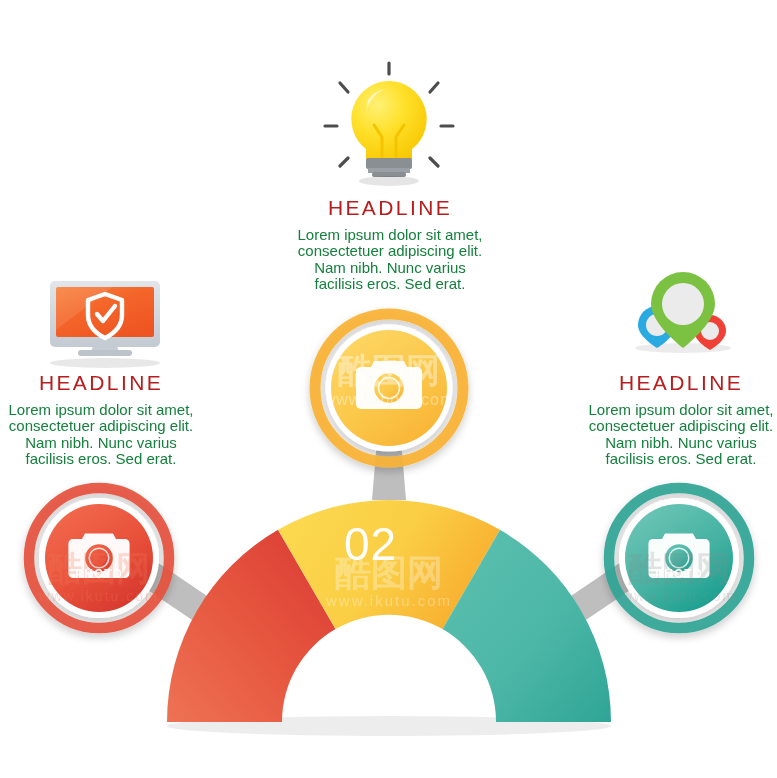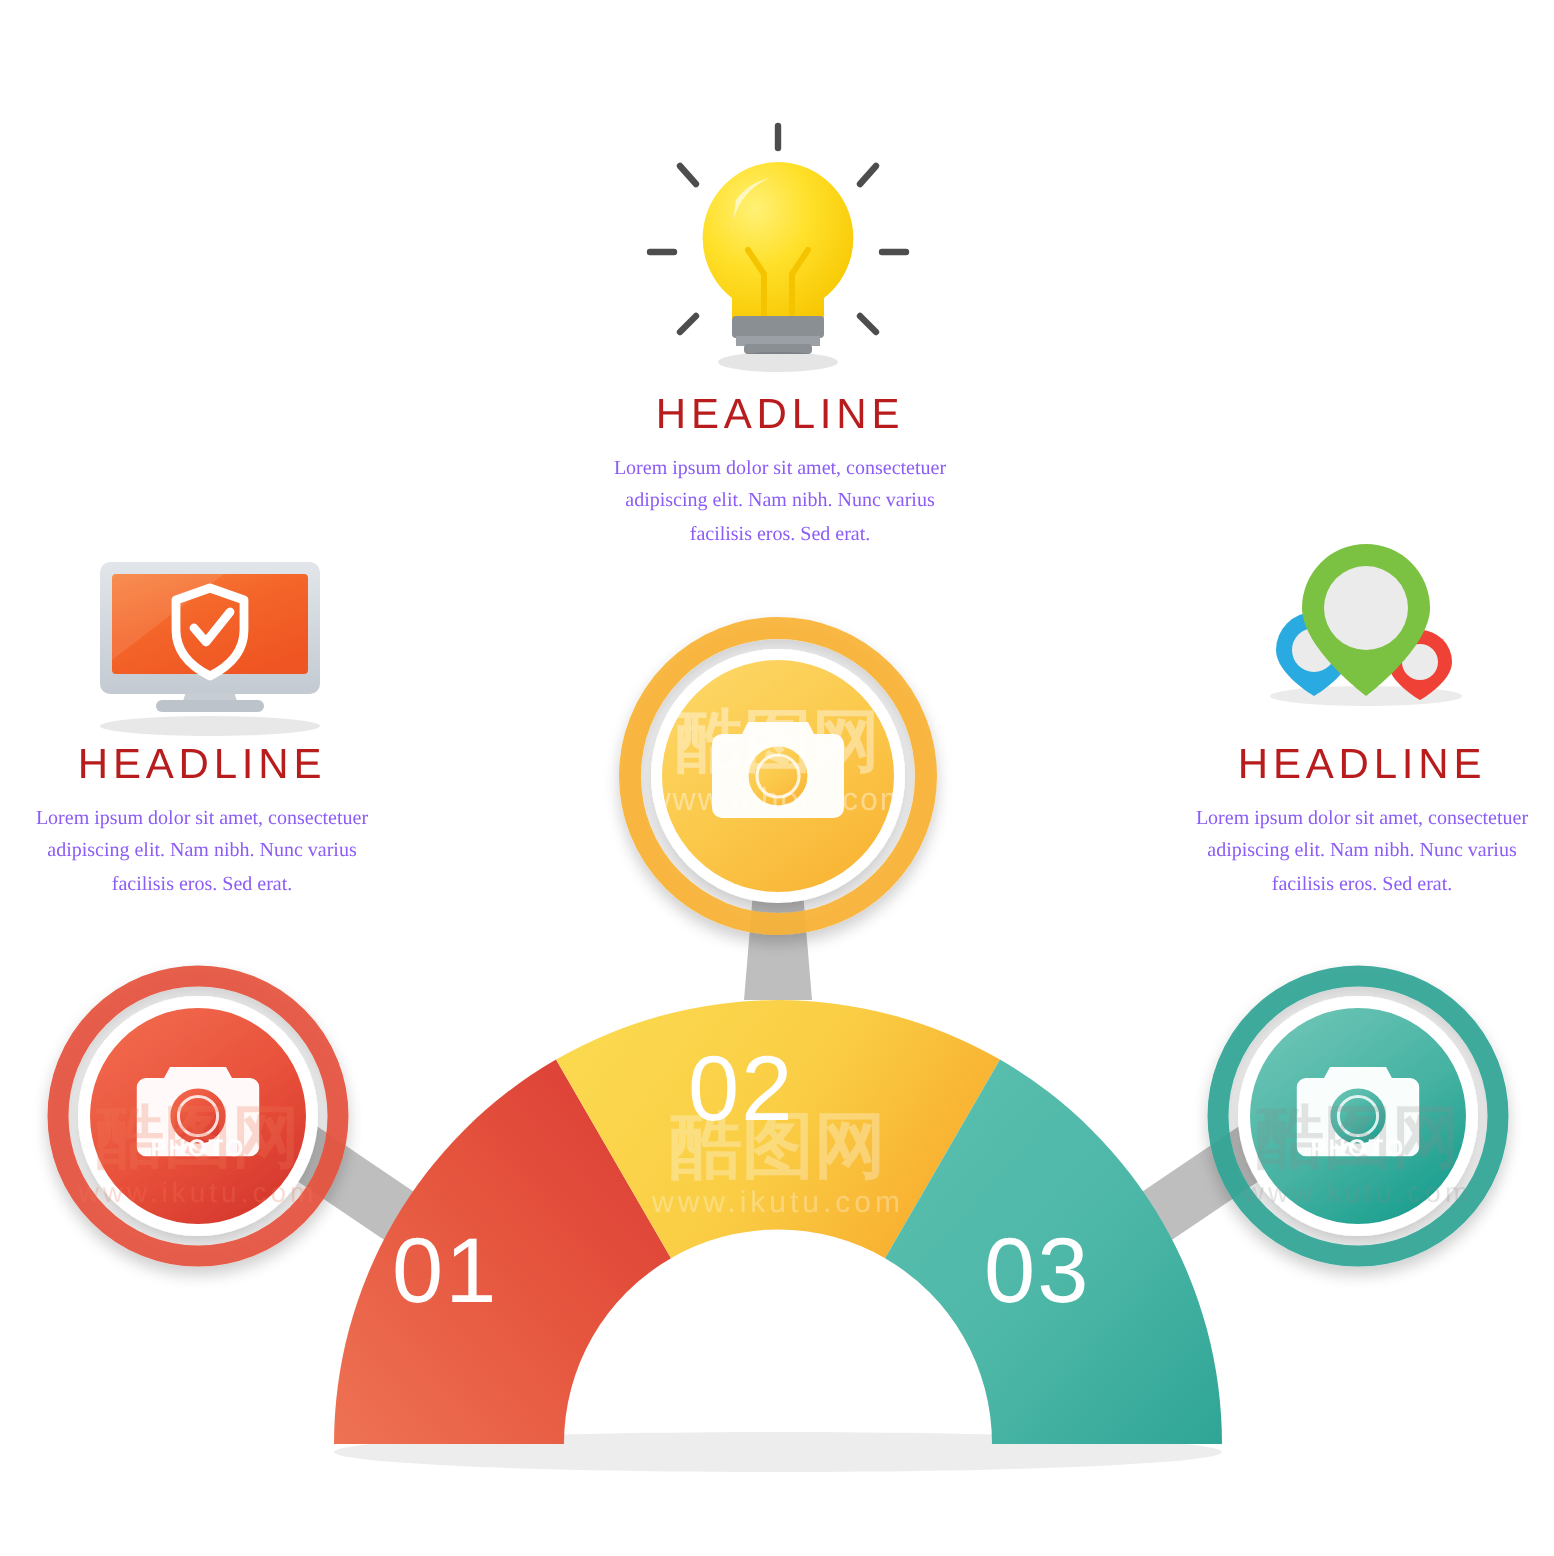--- a/index.html
+++ b/index.html
@@ -29,24 +29,24 @@
   }
   .headline {
     font-size: 21px;
     letter-spacing: 2.4px;
     color: #b91c1c;
     font-weight: 400;
     margin: 0 0 7px 0;
     font-family: "Liberation Sans", sans-serif;
   }
   .bodytext {
-    font-size: 10px;
+    font-size: 15px;
     line-height: 16.4px;
-    color: #8b5cf6;
-    font-family: Liberation Serif, serif;
+    color: #15803d;
+    font-family: Liberation Sans, sans-serif;
     margin: 0;
   }
   #text-top    { left: 297px; top: 196px; width: 186px; }
   #text-left   { left: 8px;   top: 371px; width: 186px; }
   #text-right  { left: 588px; top: 371px; width: 186px; }
 
   
   .arc-number {
     position: absolute;
     color: #ffffff;
@@ -344,17 +344,15 @@
   <div class="textblock" id="text-left">
     <h2 class="headline">HEADLINE</h2>
     <p class="bodytext">Lorem ipsum dolor sit amet, consectetuer adipiscing elit. Nam nibh. Nunc varius facilisis eros. Sed erat.</p>
   </div>
 
   <div class="textblock" id="text-right">
     <h2 class="headline">HEADLINE</h2>
     <p class="bodytext">Lorem ipsum dolor sit amet, consectetuer adipiscing elit. Nam nibh. Nunc varius facilisis eros. Sed erat.</p>
   </div>
 
-  <div class="arc-number" id="num-01">01</div>
   <div class="arc-number" id="num-02">02</div>
-  <div class="arc-number" id="num-03">03</div>
 
 </div>
 
 </body></html>

